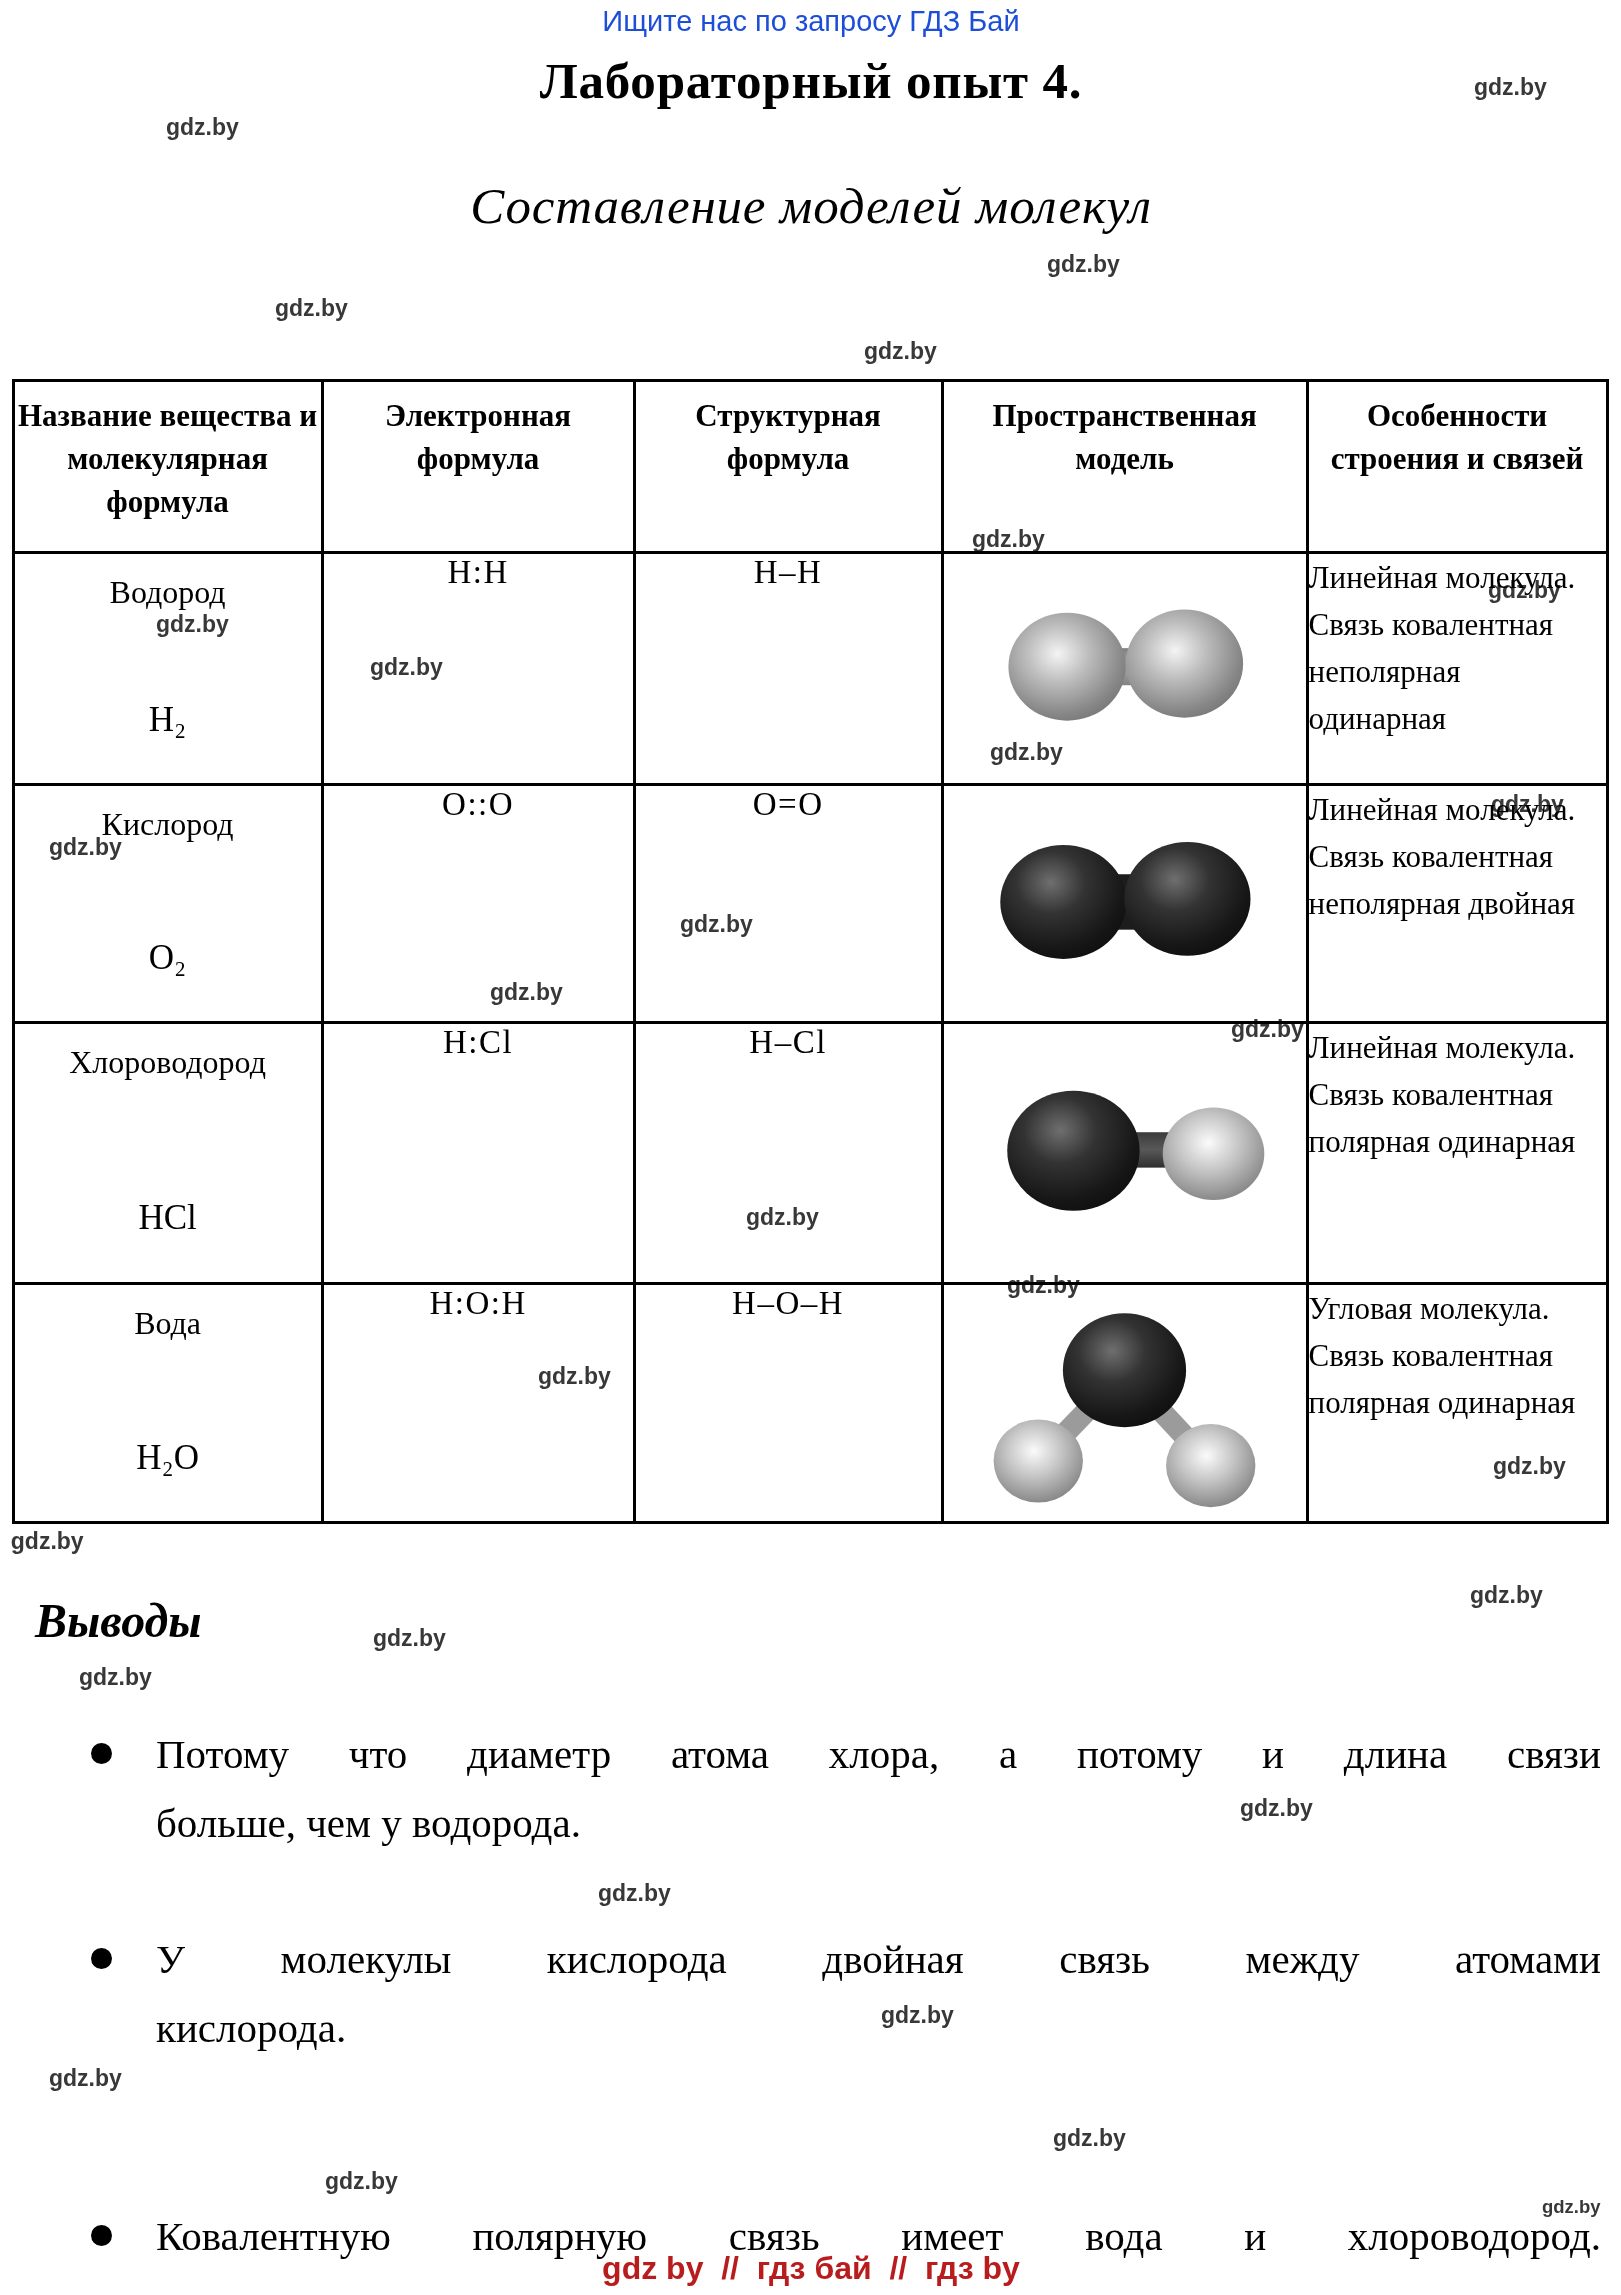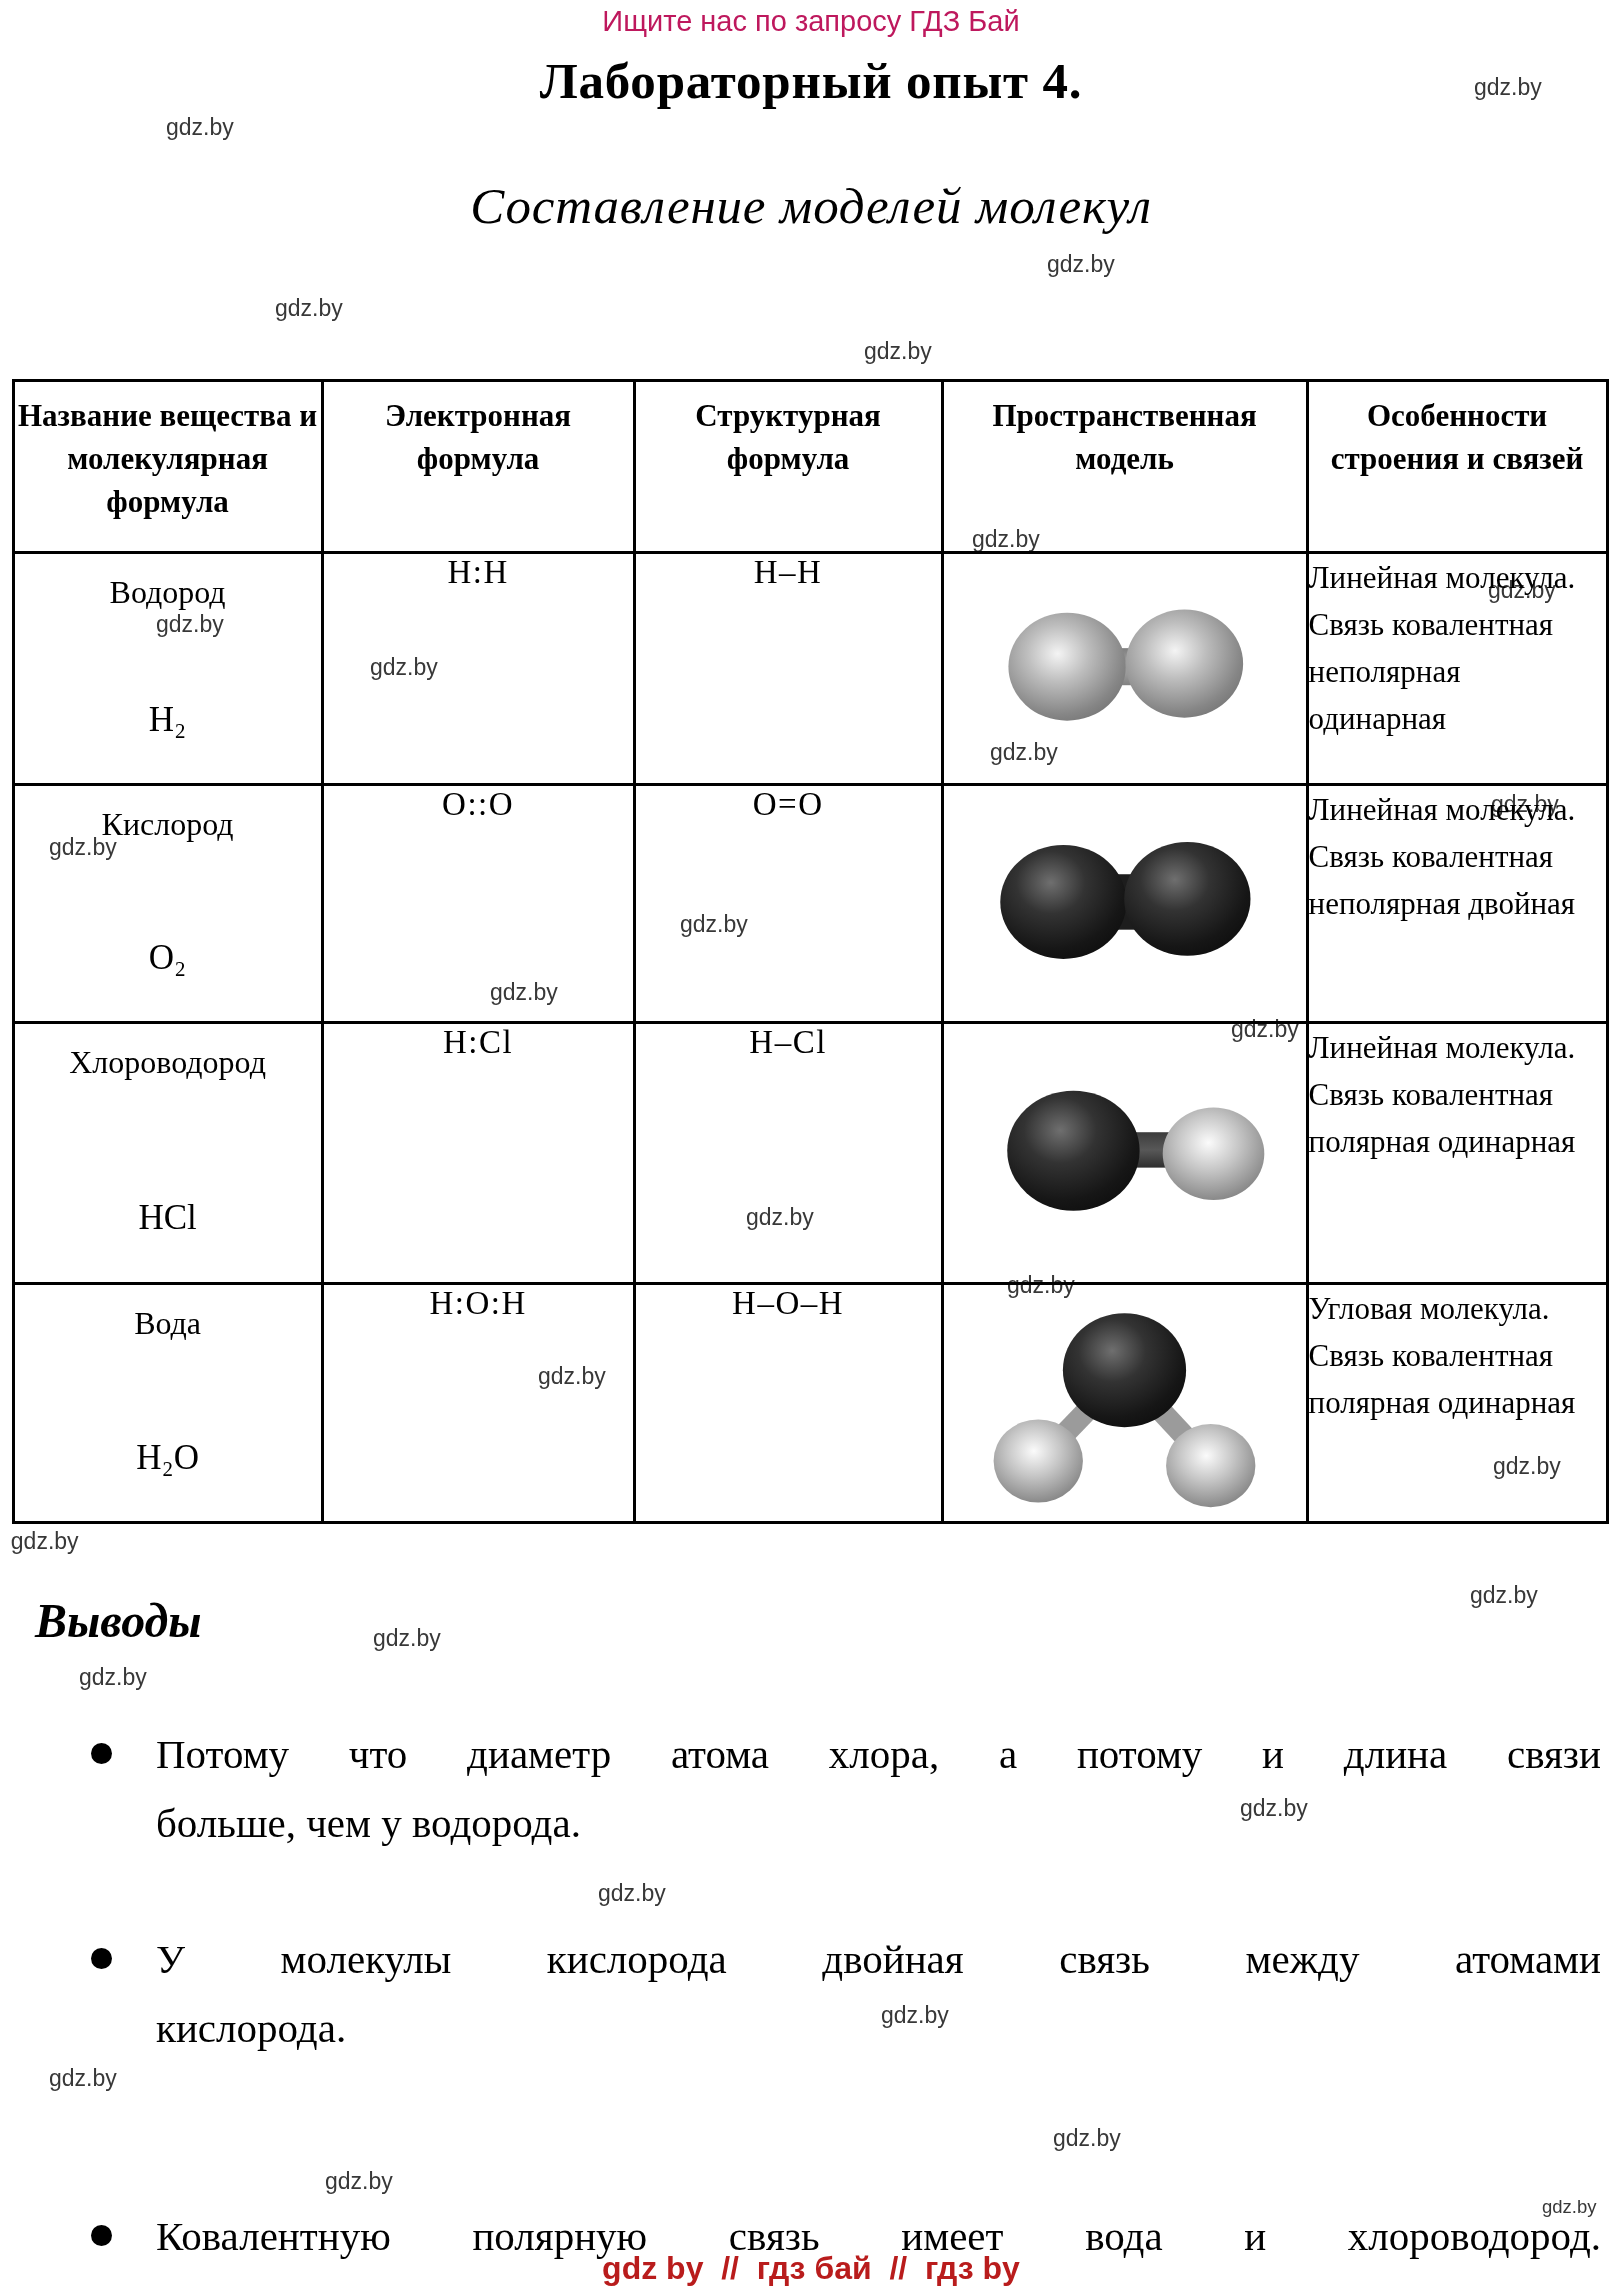--- a/index.html
+++ b/index.html
@@ -3,21 +3,21 @@
 <meta charset="utf-8">
 <style>
   html,body{margin:0;padding:0;background:#e8e8e8;}
   #page{position:relative;width:1622px;height:2295px;background:#ffffff;overflow:hidden;
         font-family:"Liberation Serif", serif;color:#000;}
   .center-line{position:absolute;left:0;width:100%;text-align:center;}
   #banner{top:4.6px;font-family:"Liberation Sans",sans-serif;font-size:29px;}
   #title{top:52px;font-size:51px;font-weight:bold;letter-spacing:0.8px;}
   #subtitle{top:177px;font-size:51px;font-style:italic;letter-spacing:0.8px;}
   .wm{position:absolute;font-family:"Liberation Sans",sans-serif;font-size:23px;color:#383838;
-      white-space:nowrap;}
+      white-space:nowrap;font-weight:bold;}
   .wm.small{font-size:18.5px;}
 
   #main-table{position:absolute;left:11.6px;top:379px;border-collapse:collapse;table-layout:fixed;
       width:1594px;}
   #main-table td,#main-table th{border:3.1px solid #000;padding:0;vertical-align:top;overflow:hidden;}
   #main-table th{font-size:31px;font-weight:bold;line-height:43px;padding-top:12.3px;
       vertical-align:top;text-align:center;}
   .cell-name{display:flex;flex-direction:column;justify-content:space-between;align-items:center;
       height:100%;box-sizing:border-box;padding:20px 6.2px 10.8px 6.2px;}
   .substance-name{font-size:32px;}
@@ -39,21 +39,21 @@
   #bullet-2{top:1925px;}
   #bullet-3{top:2202px;}
   #footer{top:2250px;font-family:"Liberation Sans",sans-serif;font-size:32px;font-weight:bold;
       white-space:pre;}
 </style>
 </head>
 <body>
 
 <div id="page">
 
-  <div id="banner" class="center-line" style="color:#be185d;">Ищите нас по запросу ГДЗ Бай</div>
+  <div id="banner" class="center-line" style="color:#1d4ed8;">Ищите нас по запросу ГДЗ Бай</div>
 
   <div id="title" class="center-line">Лабораторный опыт 4.</div>
   <div id="subtitle" class="center-line">Составление моделей молекул</div>
 
   <span class="wm" style="left:166px;top:114px;">gdz.by</span>
   <span class="wm" style="left:1474px;top:74px;">gdz.by</span>
   <span class="wm" style="left:1047px;top:251px;">gdz.by</span>
   <span class="wm" style="left:275px;top:295px;">gdz.by</span>
   <span class="wm" style="left:864px;top:338px;">gdz.by</span>
   <span class="wm" style="left:972px;top:526px;">gdz.by</span>

